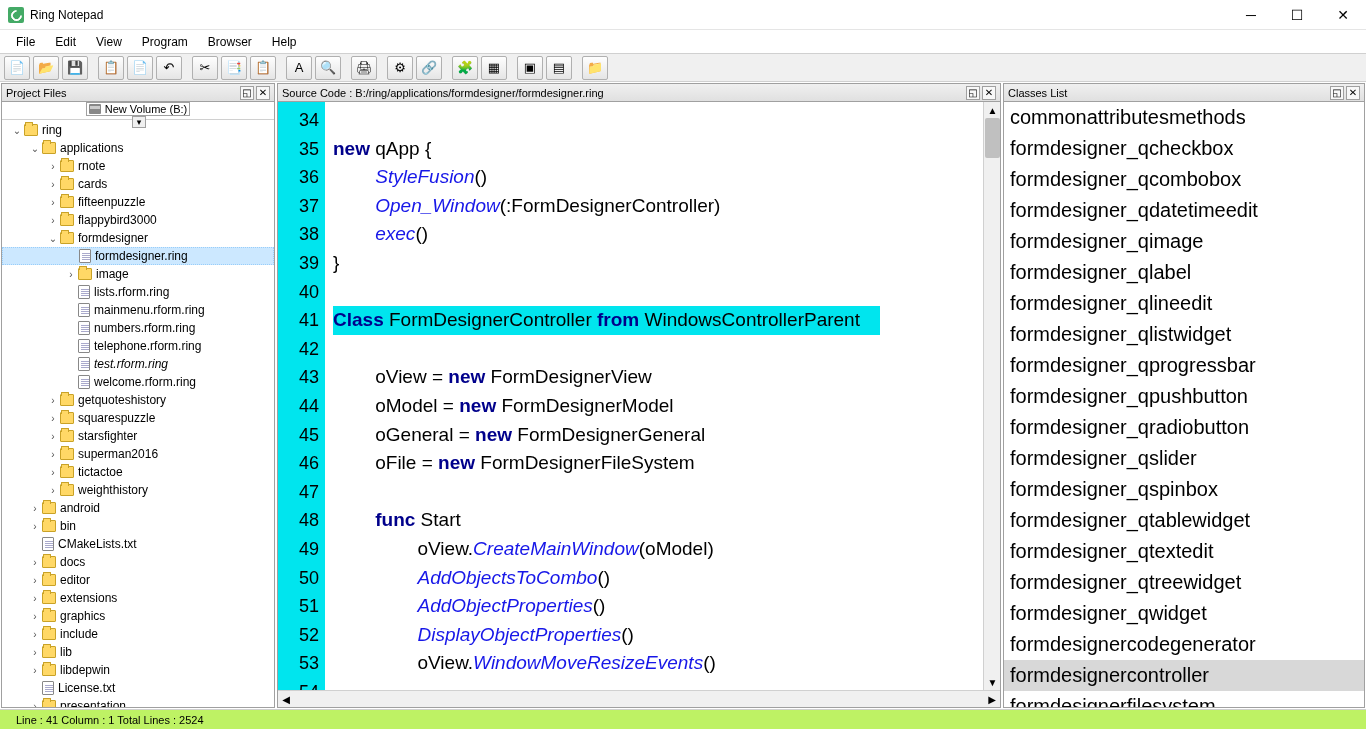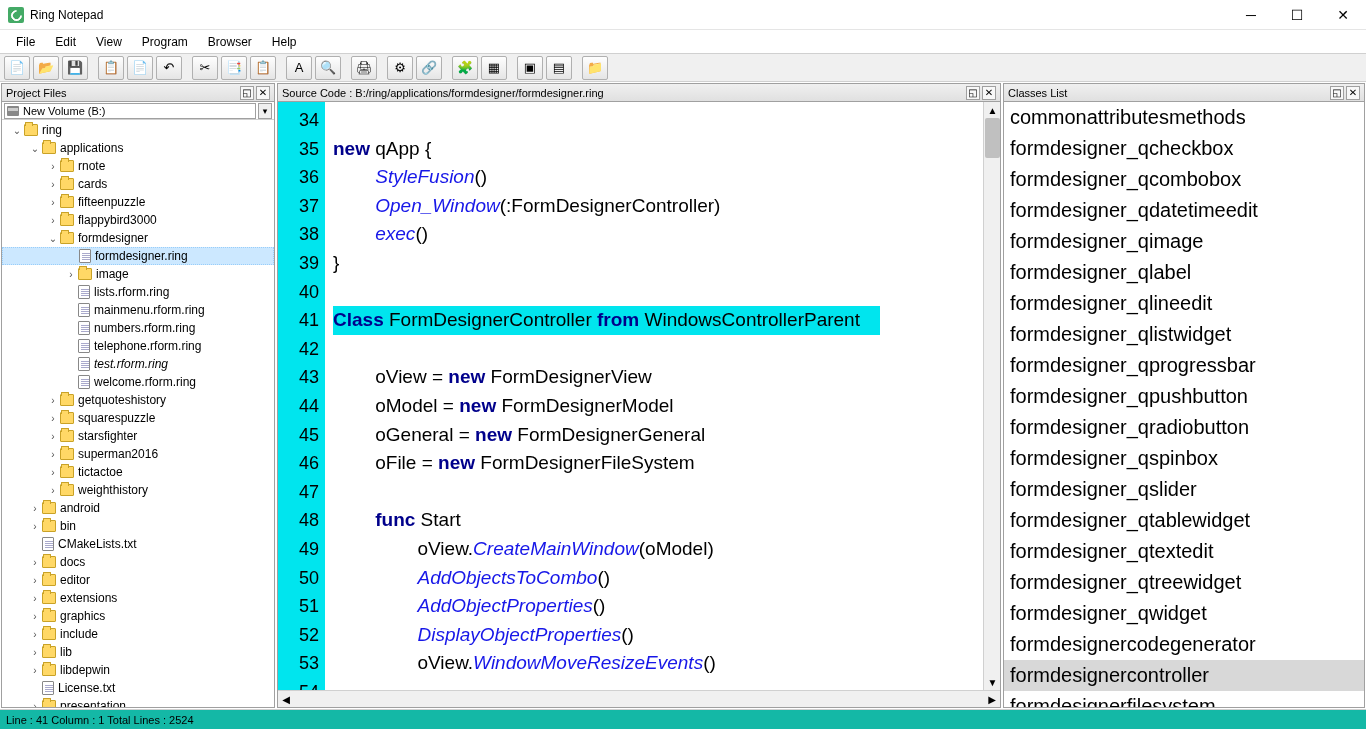--- a/index.html
+++ b/index.html
@@ -27,21 +27,21 @@
 
 
 .panel { display: flex; flex-direction: column; border: 1px solid #a0a0a0; margin: 1px; background: #fff; }
 .panelheader { height: 18px; background: linear-gradient(#f0f0f0,#e0e0e0); border-bottom: 1px solid #a0a0a0; display: flex; align-items: center; padding: 0 4px; font-size: 11px; }
 .panelheader .ptitle { flex: 1; overflow: hidden; white-space: nowrap; text-overflow: ellipsis; }
 .panelheader .pbtn { width: 14px; height: 14px; margin-left: 2px; display: flex; align-items: center; justify-content: center; font-size: 10px; border: 1px solid #a0a0a0; background: #f8f8f8; cursor: pointer; }
 
 
 .panel.left { width: 274px; flex-shrink: 0; }
 .leftbody { flex:1; overflow: hidden; position: relative; display: flex; flex-direction: column; }
-.drivebar { height: 18px; border-bottom: 1px solid #d0d0d0; display:flex; align-items:center; padding: 0 2px; }
+.drivebar { height: 18px; border-bottom: 1px solid #d0d0d0; display:flex; align-items:center; padding: 0 2px; flex-direction: column; }
 .drivebar .drvsel { flex:1; font-size:11px; height: 16px; border:1px solid #a0a0a0; padding: 0 2px; display:flex; align-items:center; gap:4px; background:#fff; }
 .drvsel .drvicon { width:12px; height:10px; background:#888; border-radius:1px; display:inline-block; position:relative; }
 .drvsel .drvicon::after{content:"";position:absolute;top:2px;left:1px;width:10px;height:3px;background:#ccc;}
 .drivebar .drvbtn { width:14px; height:16px; border:1px solid #a0a0a0; display:flex;align-items:center;justify-content:center;font-size:9px;background:#f0f0f0;margin-left:2px;cursor:pointer; }
 
 .treeview { flex:1; overflow:auto; font-size: 12px; padding: 1px 0; }
 .tree-node { white-space: nowrap; height: 18px; display:flex; align-items:center; cursor:pointer; }
 .tree-node.selected { background:#cce8ff; border:1px dotted #99cefa; height:18px;}
 .tree-arrow { width: 14px; display:inline-flex; justify-content:center; font-size:10px; color:#555;}
 .tree-arrow.none { color:transparent;}
@@ -66,21 +66,21 @@
 .hscroll { height:17px; background:#f0f0f0; border-top:1px solid #d0d0d0; display:flex; align-items:center; position:relative;}
 .hscroll .ar { width:16px;height:17px;display:flex;align-items:center;justify-content:center;font-size:10px;}
 
 
 .panel.right { width: 362px; flex-shrink:0; }
 .classbody { flex:1; overflow:auto; font-size: 20px; line-height: 31px; font-family: "Segoe UI", sans-serif; }
 .classitem { padding: 0 6px; white-space:nowrap; cursor:pointer;}
 .classitem.selected { background:#d8d8d8;}
 
 
-.statusbar { height: 20px; background:#14b8a6; border-top:1px solid #d0d0d0; display:flex; align-items:center; padding:0 6px; font-size:11px; }
+.statusbar { height: 20px; background:#bef264; border-top:1px solid #d0d0d0; display:flex; align-items:center; padding:0 16px; font-size:11px; }
 </style>
 </head>
 <body>
 
 <div class="titlebar">
   <span class="app-icon"></span>
   <span class="title">Ring Notepad</span>
   <span class="spacer"></span>
   <div class="winbtn">─</div>
   <div class="winbtn">☐</div>
@@ -367,22 +367,22 @@
         <div class="classitem">formdesigner_qcheckbox</div>
         <div class="classitem">formdesigner_qcombobox</div>
         <div class="classitem">formdesigner_qdatetimeedit</div>
         <div class="classitem">formdesigner_qimage</div>
         <div class="classitem">formdesigner_qlabel</div>
         <div class="classitem">formdesigner_qlineedit</div>
         <div class="classitem">formdesigner_qlistwidget</div>
         <div class="classitem">formdesigner_qprogressbar</div>
         <div class="classitem">formdesigner_qpushbutton</div>
         <div class="classitem">formdesigner_qradiobutton</div>
+        <div class="classitem">formdesigner_qslider</div>
         <div class="classitem">formdesigner_qspinbox</div>
-        <div class="classitem">formdesigner_qslider</div>
         <div class="classitem">formdesigner_qtablewidget</div>
         <div class="classitem">formdesigner_qtextedit</div>
         <div class="classitem">formdesigner_qtreewidget</div>
         <div class="classitem">formdesigner_qwidget</div>
         <div class="classitem">formdesignercodegenerator</div>
         <div class="classitem selected">formdesignercontroller</div>
         <div class="classitem">formdesignerfilesystem</div>
       </div>
   </div>
 

